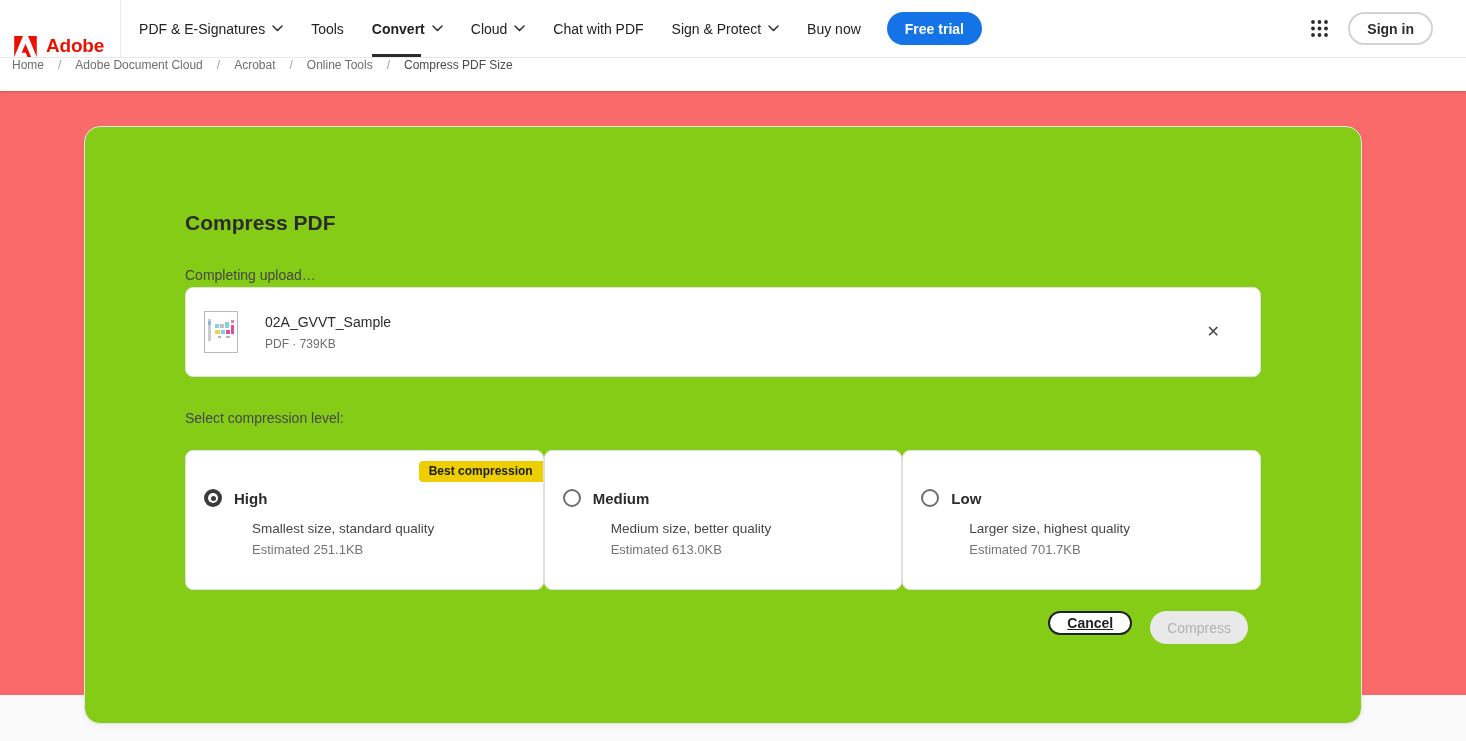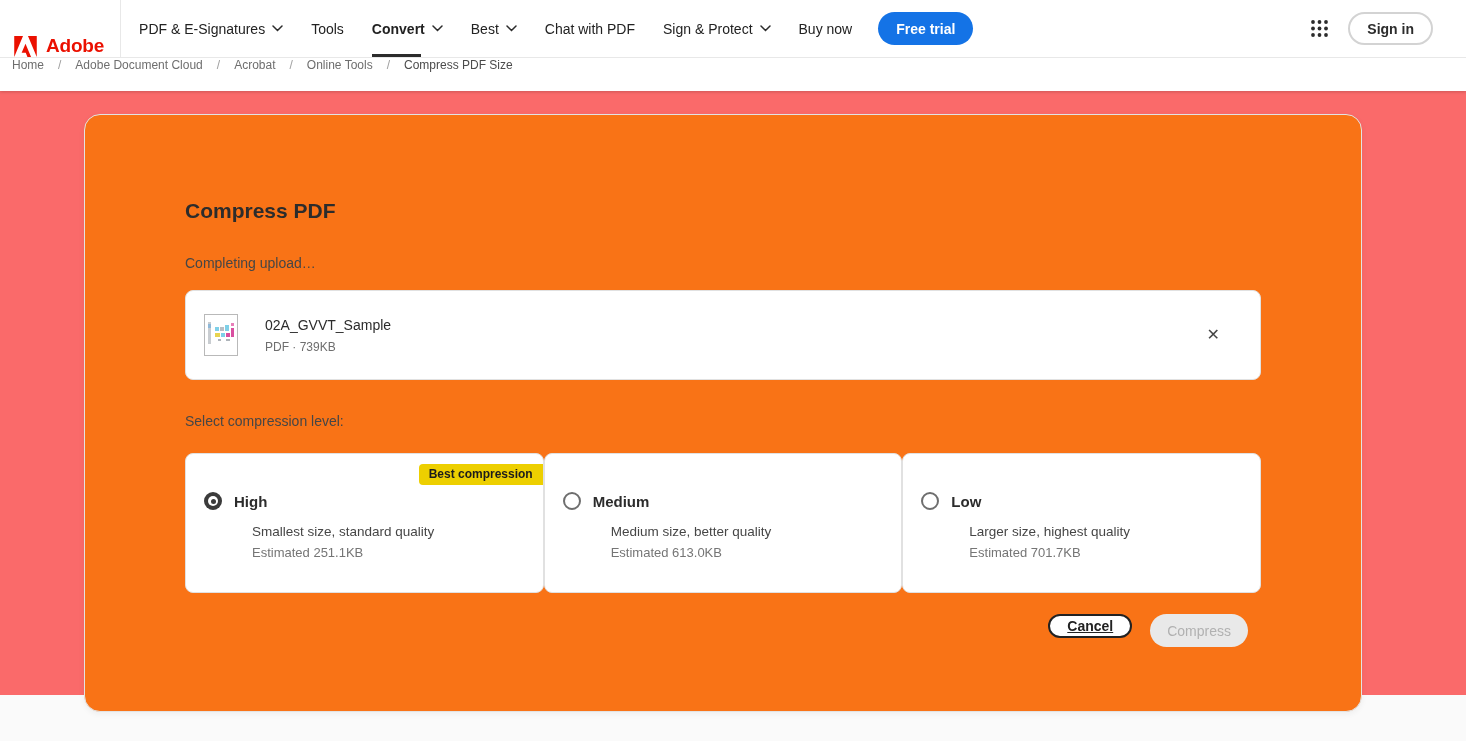--- a/index.html
+++ b/index.html
@@ -59,33 +59,33 @@
   }
   .crumb { color: #6E6E6E; cursor: pointer; }
   .crumb-sep { color: #9E9E9E; margin: 0 14px; }
   .crumb-current { color: #4B4B4B; }
 
   
   .hero { position: relative; height: 604px; background: #FA6A6A; }
 
   
   .card {
-    position: absolute; left: 84px; top: 23px;
+    position: absolute; left: 84px; top: 35px;
     width: 1278px; height: 598px;
-    background: #f97316;
+    background: #84cc16;
     border: 1px solid #E3E3E3;
     border-radius: 16px;
     box-shadow: 0 2px 6px rgba(0,0,0,0.05);
   }
   .card-inner { padding: 84px 100px 0; }
   .page-title { font-size: 21px; font-weight: bold; color: #2C2C2C; }
   .status-text { margin-top: 32px; font-size: 14px; color: #464646; }
 
   .file-row {
-    margin-top: 19px; height: 90px; background: #fff;
+    margin-top: 4px; height: 90px; background: #fff;
     border: 1px solid #E1E1E1; border-radius: 8px;
     display: flex; align-items: center; padding: 0 36px 0 18px;
   }
   .file-thumb { width: 34px; height: 42px; display: block; }
   .file-info { margin-left: 27px; }
   .file-name { font-size: 14px; color: #2C2C2C; }
   .file-meta { font-size: 12px; color: #6E6E6E; margin-top: 7px; }
   .file-close {
     margin-left: auto; background: none; border: none; cursor: pointer;
     font-size: 16px; color: #464646; line-height: 1; padding: 4px; font-family: inherit;
@@ -156,21 +156,21 @@
     <div class="nav-item">
       <span>Tools</span>
     </div>
     <div class="nav-item active">
       <span>Convert</span>
       <svg class="chevron-down" width="11" height="7" viewBox="0 0 11 7">
           <path d="M1 1l4.5 4.5L10 1" fill="none" stroke="#2C2C2C" stroke-width="1.5" stroke-linecap="round"></path>
         </svg>
     </div>
     <div class="nav-item">
-      <span>Best</span>
+      <span>Cloud</span>
       <svg class="chevron-down" width="11" height="7" viewBox="0 0 11 7">
           <path d="M1 1l4.5 4.5L10 1" fill="none" stroke="#2C2C2C" stroke-width="1.5" stroke-linecap="round"></path>
         </svg>
     </div>
     <div class="nav-item">
       <span>Chat with PDF</span>
     </div>
     <div class="nav-item">
       <span>Sign &amp; Protect</span>
       <svg class="chevron-down" width="11" height="7" viewBox="0 0 11 7">

